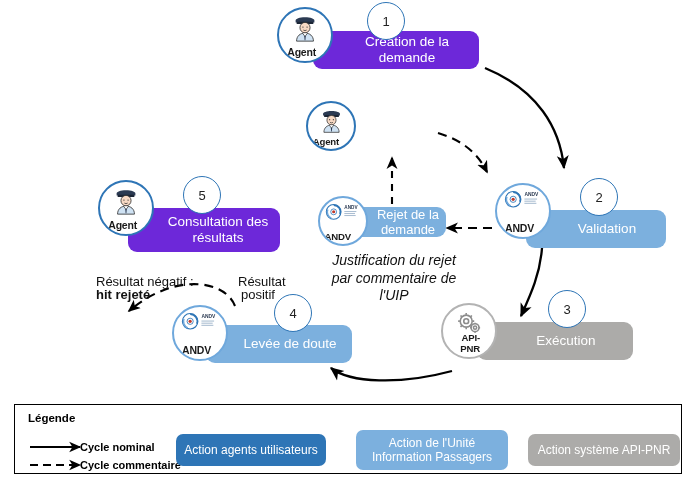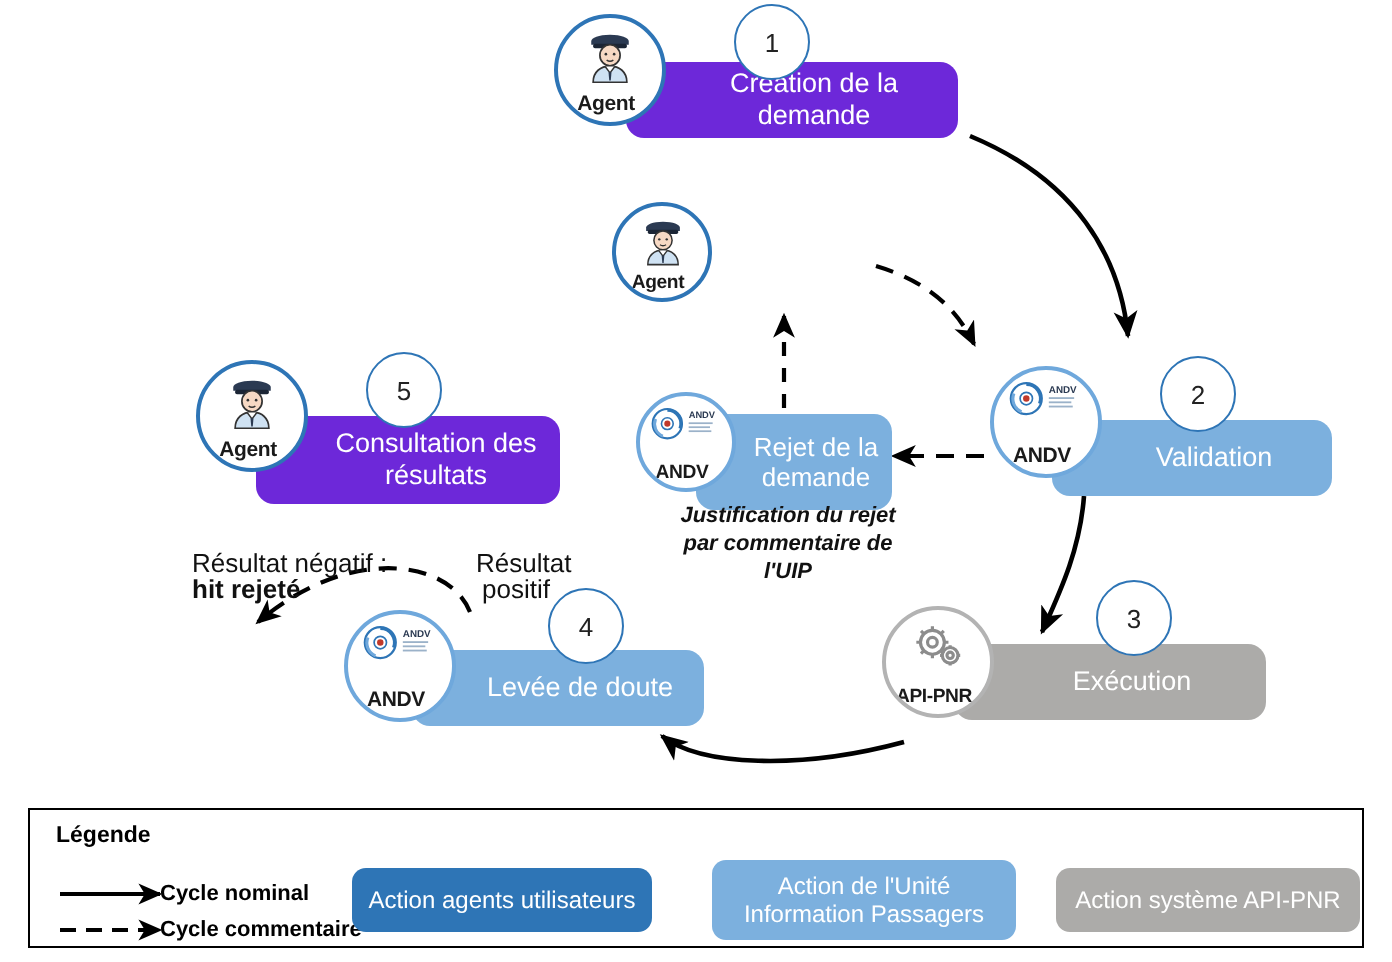--- a/index.html
+++ b/index.html
@@ -55,22 +55,22 @@
     align-items: center;
     justify-content: flex-start;
     overflow: hidden;
     z-index: 5;
   }
   .node.soft { border-color: #6FA8DC; }
   .node.grayborder { border-color: #B3B3B3; }
   .node .nodelabel {
     position: absolute;
     bottom: 3px;
-    left: 0; right: 4px;
-    text-align: center;
+    left: 0; right: 15px;
+    text-align: right;
     font-size: 10.5px;
     font-weight: bold;
     color: #1a1a1a;
     letter-spacing: -0.2px;
   }
   .node .glyph {
     margin-top: 4px;
   }
 
   
@@ -89,22 +89,22 @@
   
   .anno {
     position: absolute;
     font-size: 13px;
     color: #111;
     line-height: 1.22;
   }
   .anno.bold { font-weight: bold; }
   .anno.italic-cap {
     font-style: italic;
-    font-weight: bold;
-    font-size: 11px;
+    font-weight: normal;
+    font-size: 14px;
     text-align: center;
     line-height: 1.25;
   }
 
   
   #legend {
     position: absolute;
     left: 14px; top: 404px;
     width: 668px; height: 70px;
     border: 1.4px solid #000;
@@ -228,21 +228,21 @@
         <rect x="29" y="16" width="16" height="1.3" fill="#9bb2c9"></rect>
         <rect x="29" y="19" width="17" height="1.3" fill="#9bb2c9"></rect>
       </svg>
     </span>
     <span class="nodelabel">ANDV</span>
   </div>
   <div class="stepnum" style="left:580px; top:178px;">
     <span>2</span>
   </div>
 
-  <div class="box light" style="left:348px; top:207px; width:98px; height:48px; padding-left:28px; font-size:13px;align-items:center;">
+  <div class="box light" style="left:348px; top:207px; width:98px; height:30px; padding-left:28px; font-size:13px;align-items:center;">
     <span>Rejet de la demande</span>
   </div>
   <div class="node soft" style="left:318px; top:196px; width:50px; height:50px;">
     <span class="glyph">
       <svg width="36" height="21" viewBox="0 0 54 30">
         <circle cx="13" cy="14" r="11" fill="#fff" stroke="#2E75B6" stroke-width="1.6"></circle>
         <path d="M13 4 A10 10 0 0 1 22.4 17.6" fill="none" stroke="#2E75B6" stroke-width="2.2"></path>
         <path d="M4.2 10.4 A10 10 0 0 0 9.6 23.4" fill="none" stroke="#6FA8DC" stroke-width="2.2"></path>
         <circle cx="13" cy="14" r="4.4" fill="#fff" stroke="#2E75B6" stroke-width="1.2"></circle>
         <circle cx="13" cy="14" r="2.3" fill="#C0392B"></circle>

